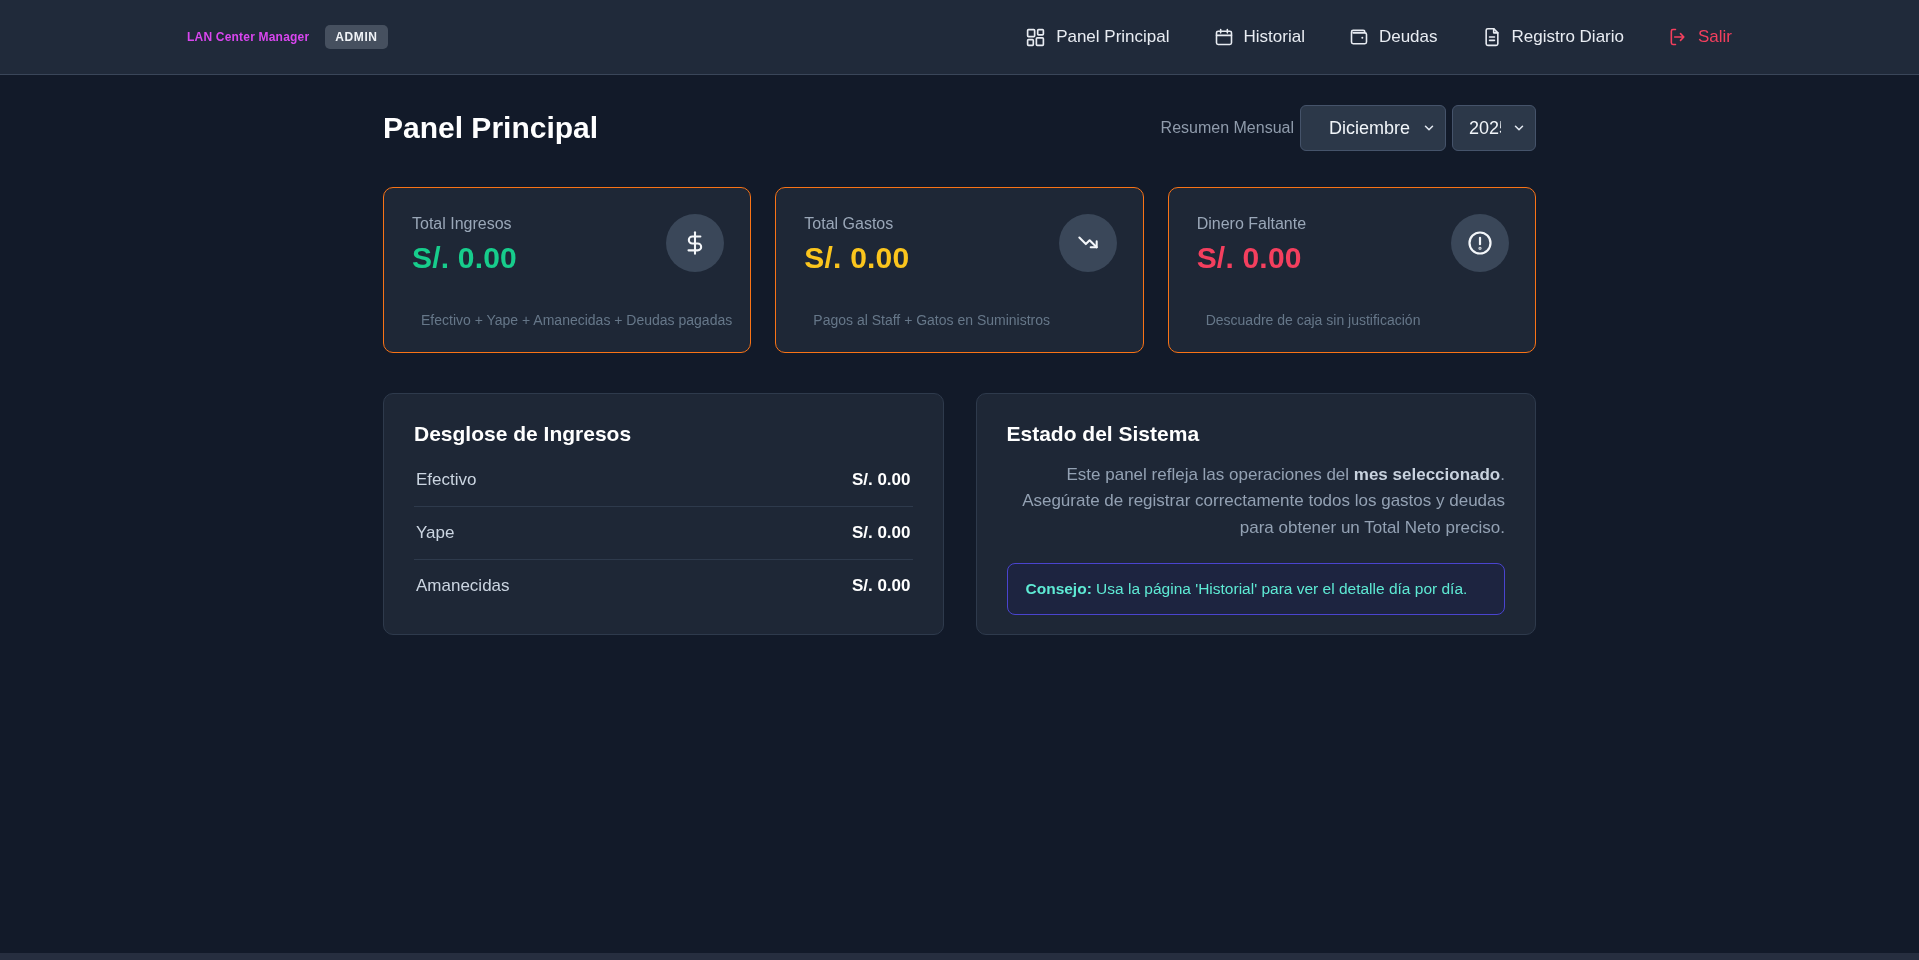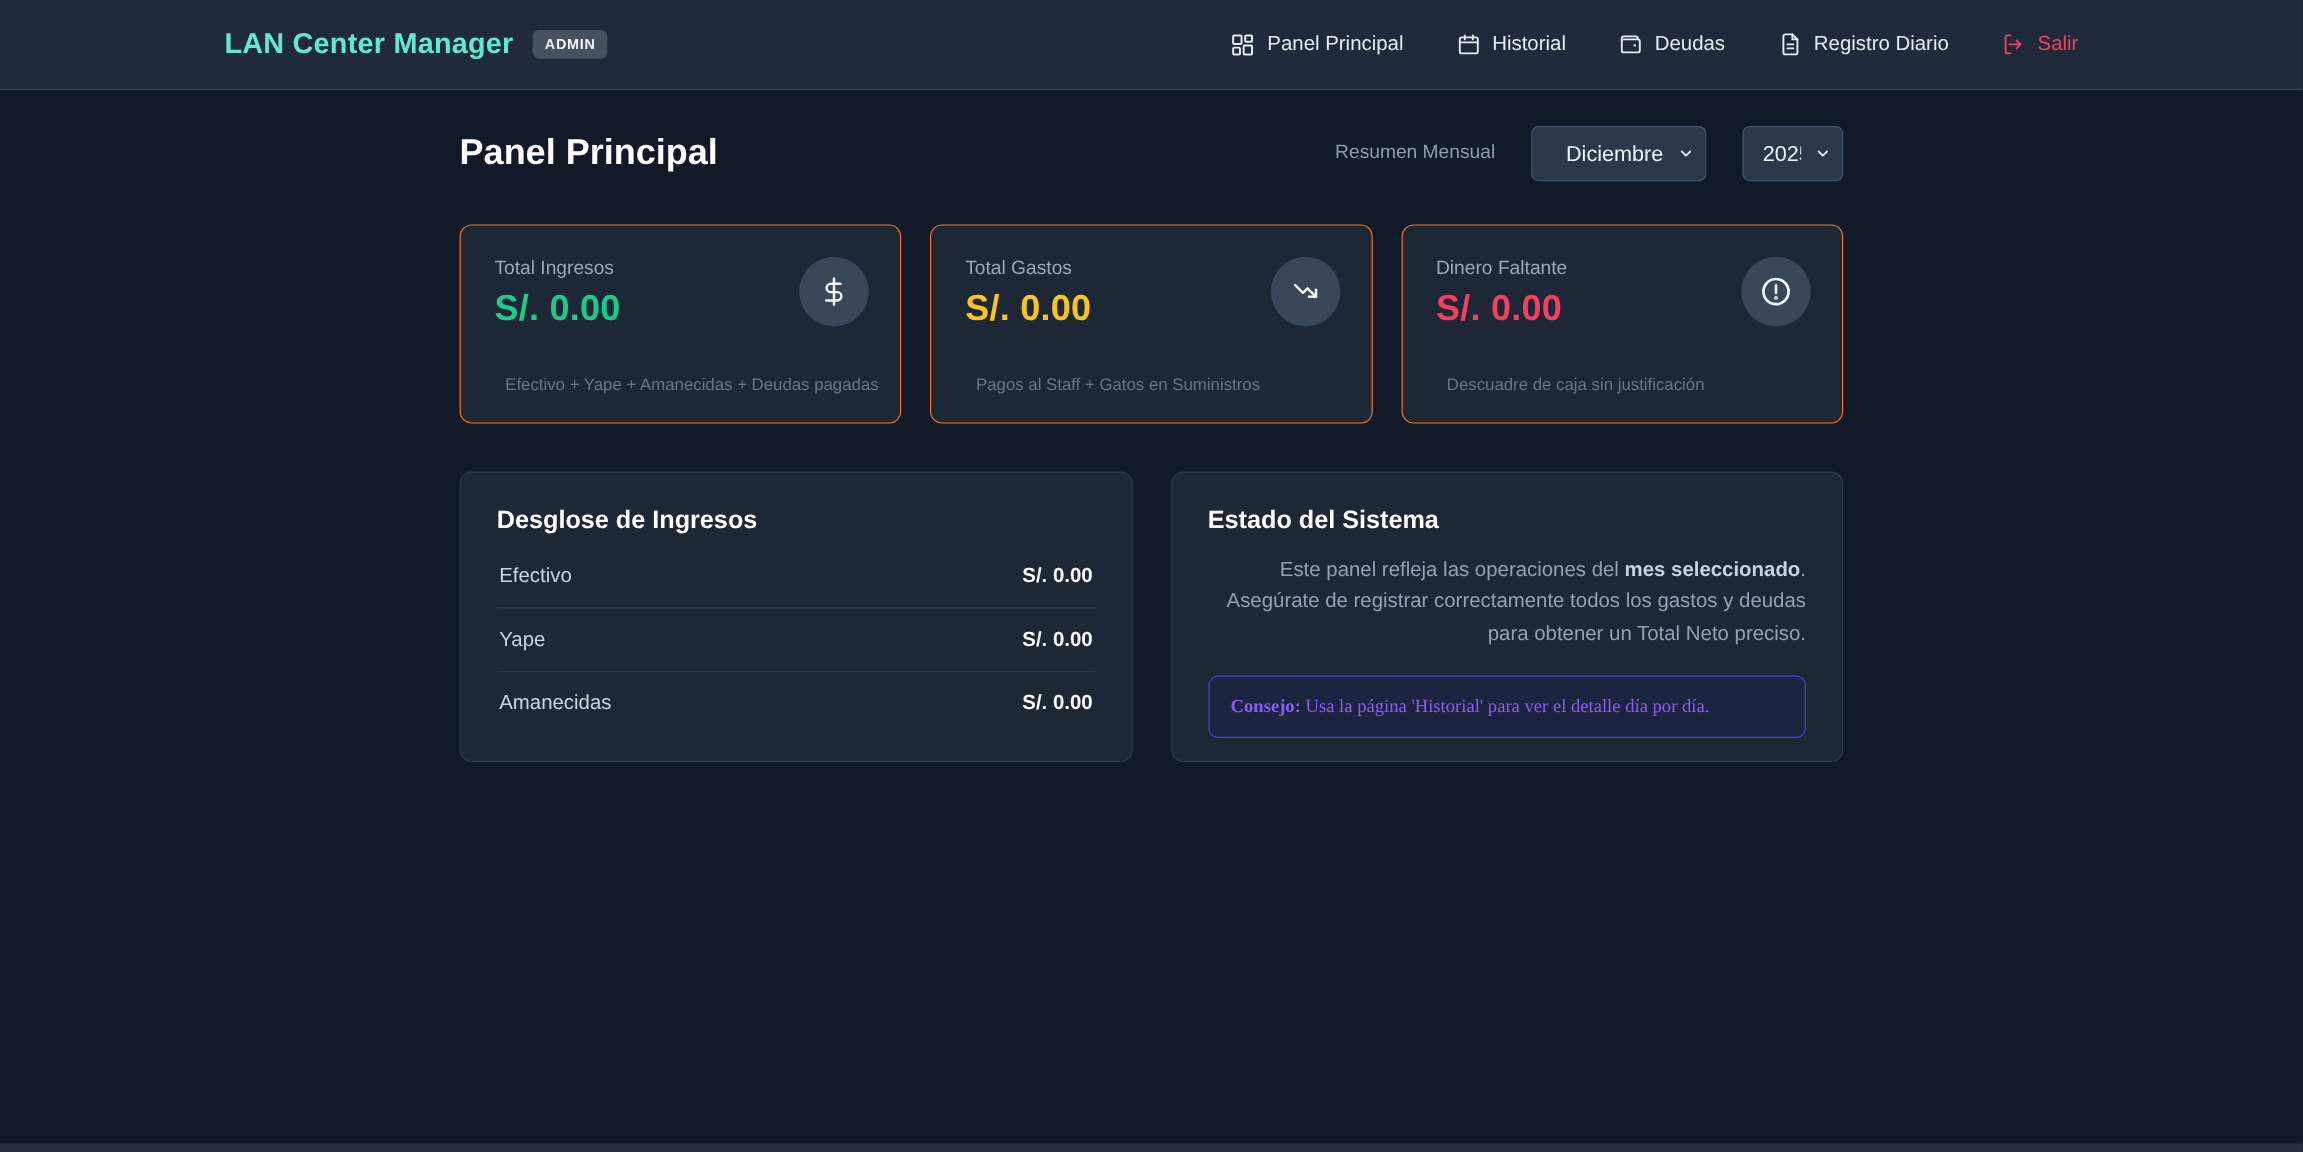--- a/index.html
+++ b/index.html
@@ -19,21 +19,21 @@
     background: #202a3a;
     border-bottom: 1px solid #3a4659;
     display: flex; align-items: center;
   }
   .topbar-inner {
     width: 1545px; margin: 0 auto;
     display: flex; align-items: center; justify-content: space-between;
   }
   .brand-wrap { display:flex; align-items:center; gap:16px; }
   .brand {
-    font-size: 24px; font-weight: 700; color: #5eead4; letter-spacing: .2px;
+    font-size: 12px; font-weight: 700; color: #d946ef; letter-spacing: .2px;
     cursor: pointer;
   }
   .admin-badge {
     background: #46505f; color: #f1f4f8;
     font-size: 12px; font-weight: 700; letter-spacing: .6px;
     padding: 5px 10px; border-radius: 5px;
   }
   .nav-links { display:flex; align-items:center; gap:44px; }
   .nav-link {
     display:flex; align-items:center; gap:10px;
@@ -43,21 +43,21 @@
   .nav-link.danger { color:#f43f5e; }
 
   
   .main { width: 1153px; margin: 0 auto; padding-top: 30px; }
 
   .header-row {
     display:flex; align-items:center; justify-content:space-between;
     margin-bottom: 36px;
   }
   .page-title { font-size: 30px; font-weight: 800; color:#ffffff; margin:0; }
-  .controls { display:flex; align-items:center; gap:30px; }
+  .controls { display:flex; align-items:center; gap:6px; }
   .filter-label { color:#8f9bab; font-size:16px; }
   .select-wrap { position: relative; }
   .select-wrap select {
     appearance:none; -webkit-appearance:none;
     background:#2c3849; color:#f1f5f9;
     border:1px solid #45536a; border-radius:6px;
     font-family:"Liberation Sans", sans-serif;
     font-size:18px; height:46px; padding:0 34px 0 16px;
     cursor:pointer; outline:none;
   }
@@ -99,21 +99,21 @@
   .breakdown-label { font-size:17px; color:#cbd5e1; }
   .breakdown-value { font-size:17px; font-weight:800; color:#ffffff; }
 
   .status-paragraph {
     margin:16px 0 0 0; font-size:17px; line-height:1.55; color:#93a1b3;text-align:right;
   }
   .status-paragraph b { color:#c8d2de; font-weight:700; }
   .tip-box {
     margin-top:22px;
     border:1px solid #4a44cf; background:#1d2440; border-radius:8px;
-    padding:16px 18px; font-size:15.5px; color:#8b5cf6;font-family:Liberation Serif, serif;
+    padding:16px 18px; font-size:15.5px; color:#5eead4;
   }
   .tip-box b { font-weight:800; }
 
   .bottom-strip {
     position:absolute; left:0; bottom:0; width:100%; height:7px;
     background:#262e3f;
   }
 
   svg { display:block; }
 </style>

